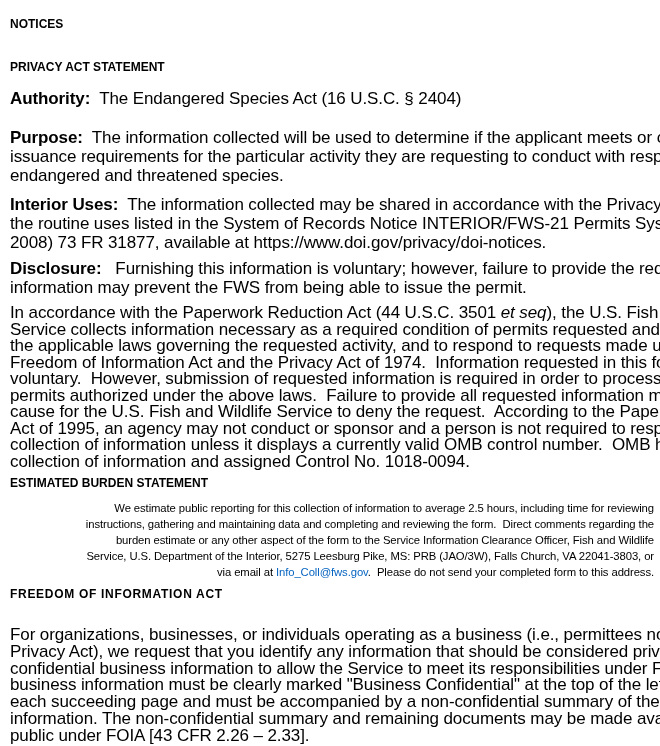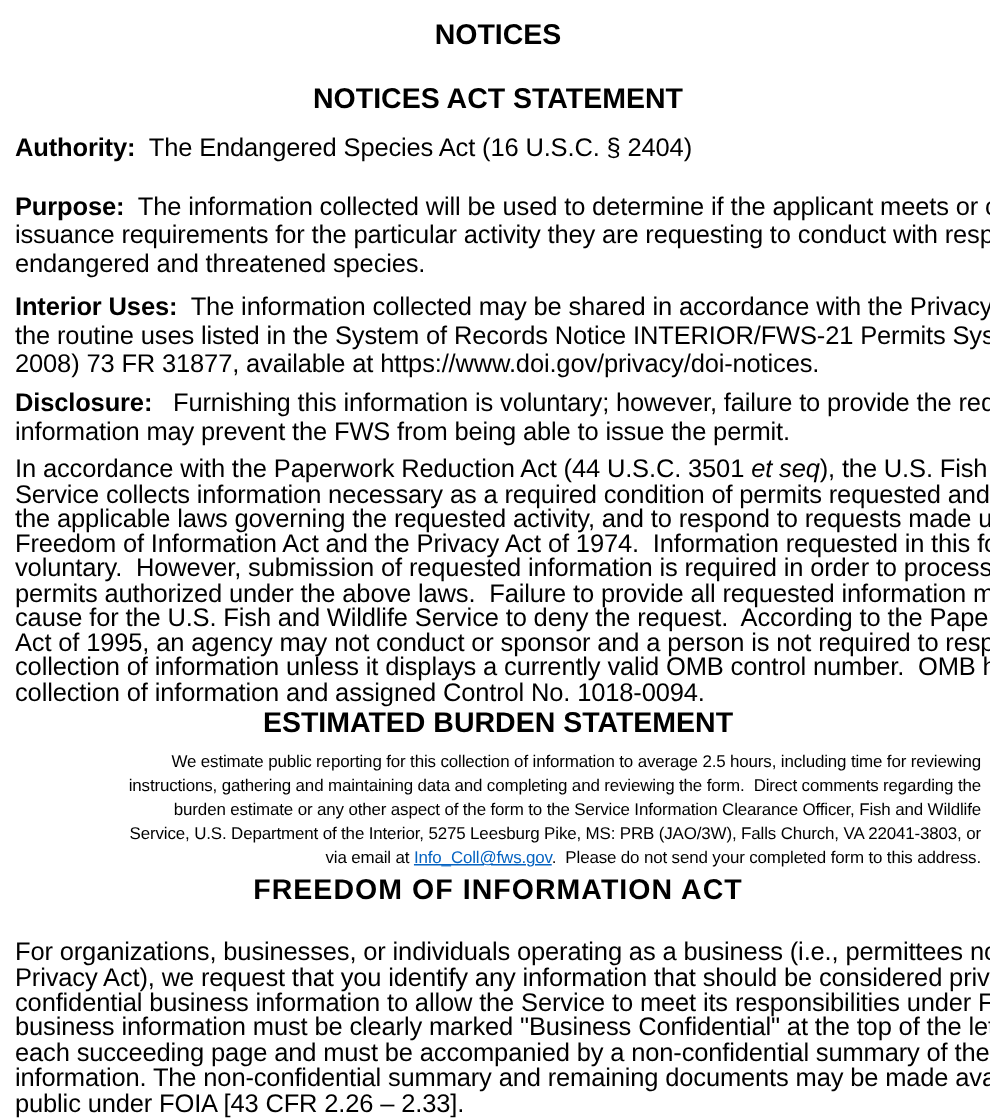--- a/index.html
+++ b/index.html
@@ -8,23 +8,23 @@
     height: 746px;
     overflow: hidden;
     background: #ffffff;
     color: #000000;
     font-family: "Liberation Sans", "DejaVu Sans", sans-serif;
     box-sizing: border-box;
     padding: 15px 6px 0 10px;
   }
   .heading {
     font-weight: bold;
-    font-size: 19px;
+    font-size: 12px;
     line-height: 18px;
-    text-align: center;
+    text-align: left;
     white-space: pre;
   }
   .para {
     font-size: 17px;
     line-height: 19px;
     white-space: pre;          
     letter-spacing: -0.1px;
     margin: 0;
   }
   .para b { letter-spacing: -0.1px; }
@@ -42,33 +42,32 @@
   .mt-purpose   { margin-top: 20px; }
   .mt-routine   { margin-top: 10px; }
   .mt-disclosure{ margin-top: 7px; }
   .mt-pwhead    { margin-top: 7px; }
   .mt-pwpara    { margin-top: 8px; }
   .mt-ebhead    { margin-top: 4px; }
   .mt-ebpara    { margin-top: 8px; text-align: right; }
   .mt-foiahead  { margin-top: 5px; letter-spacing: 0.7px; }
   .mt-foiapara  { margin-top: 24px; }
   .link {
-    text-decoration: underline;
     cursor: pointer;
   }
   .italic { font-style: italic; }
 </style>
 </head>
 <body style="background: rgb(255, 255, 255); color: rgb(0, 0, 0);">
 
 <div>
 
   <div class="heading">NOTICES</div>
 
-  <div class="heading mt-privacy">NOTICES ACT STATEMENT</div>
+  <div class="heading mt-privacy">PRIVACY ACT STATEMENT</div>
 
   <p class="para mt-authority"><b>Authority:</b><span>  The Endangered Species Act (16 U.S.C. § 2404)</span></p>
 
   <p class="para mt-purpose"><b>Purpose:</b><span>  The information collected will be used to determine if the applicant meets or continues to meet
 issuance requirements for the particular activity they are requesting to conduct with respect to
 endangered and threatened species.</span></p>
 
   <p class="para mt-routine"><b>Interior Uses:</b><span>  The information collected may be shared in accordance with the Privacy Act of 1974 and
 the routine uses listed in the System of Records Notice INTERIOR/FWS-21 Permits System (June 4,
 2008) 73 FR 31877, available at https://www.doi.gov/privacy/doi-notices.</span></p>

